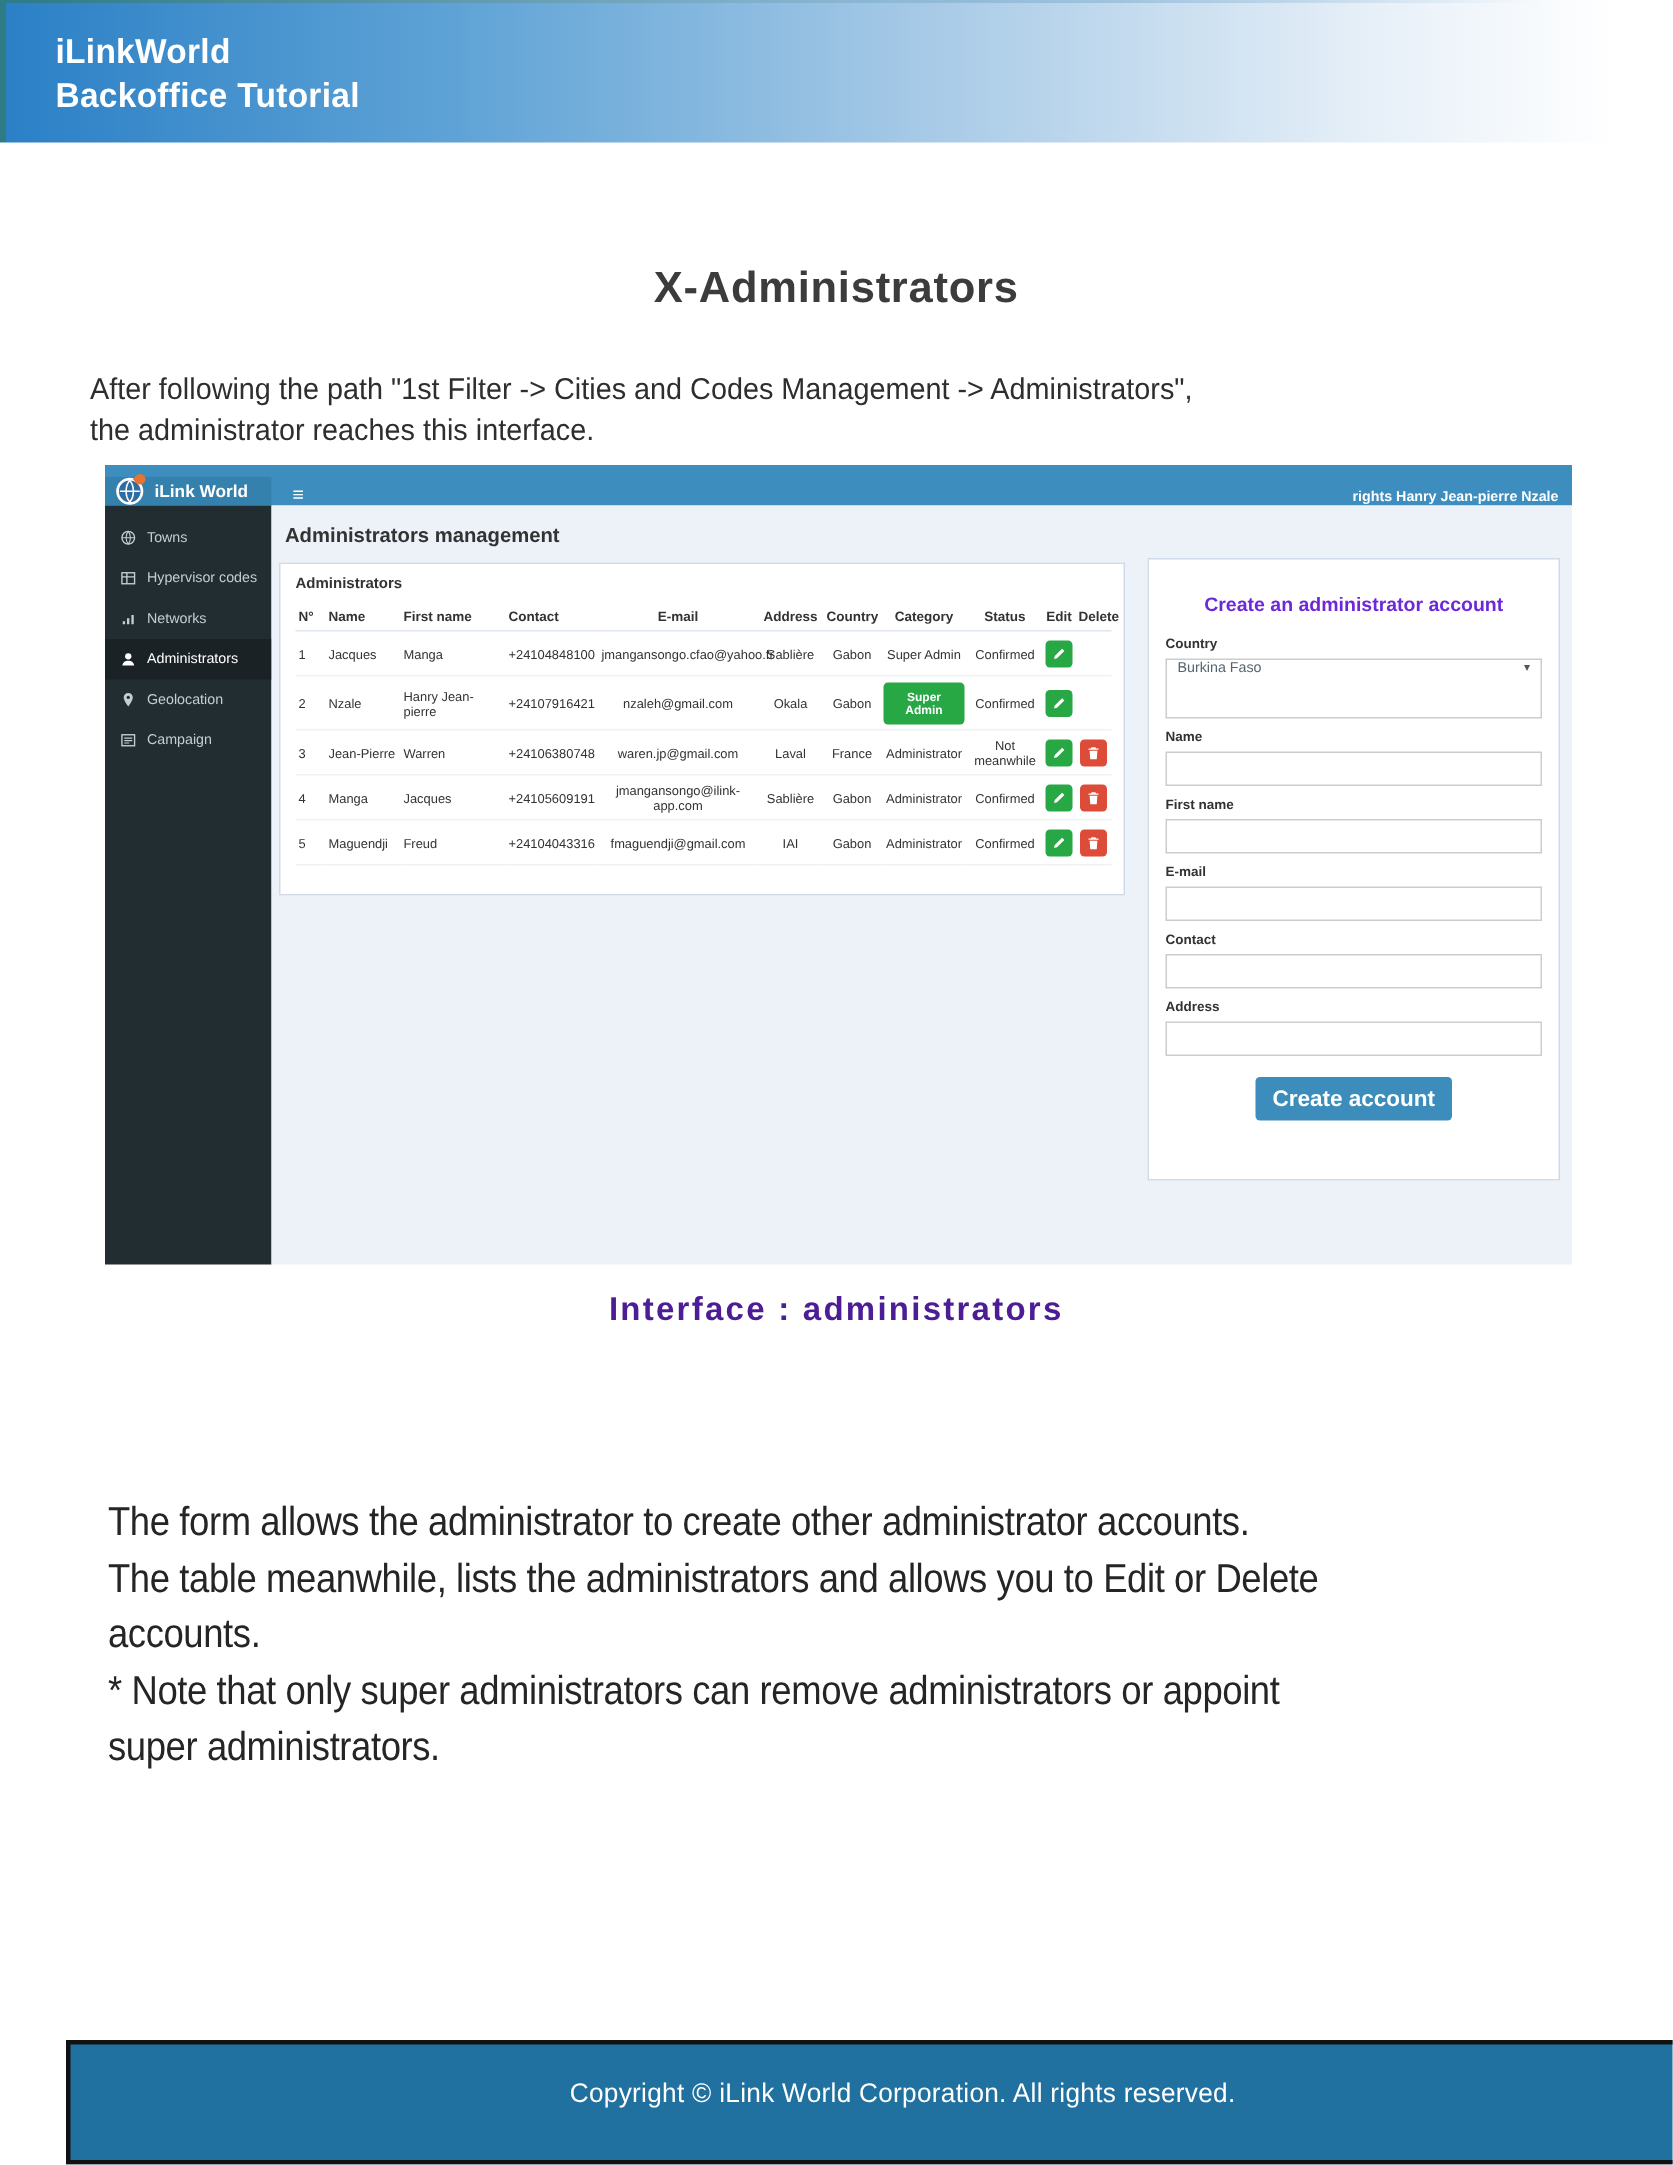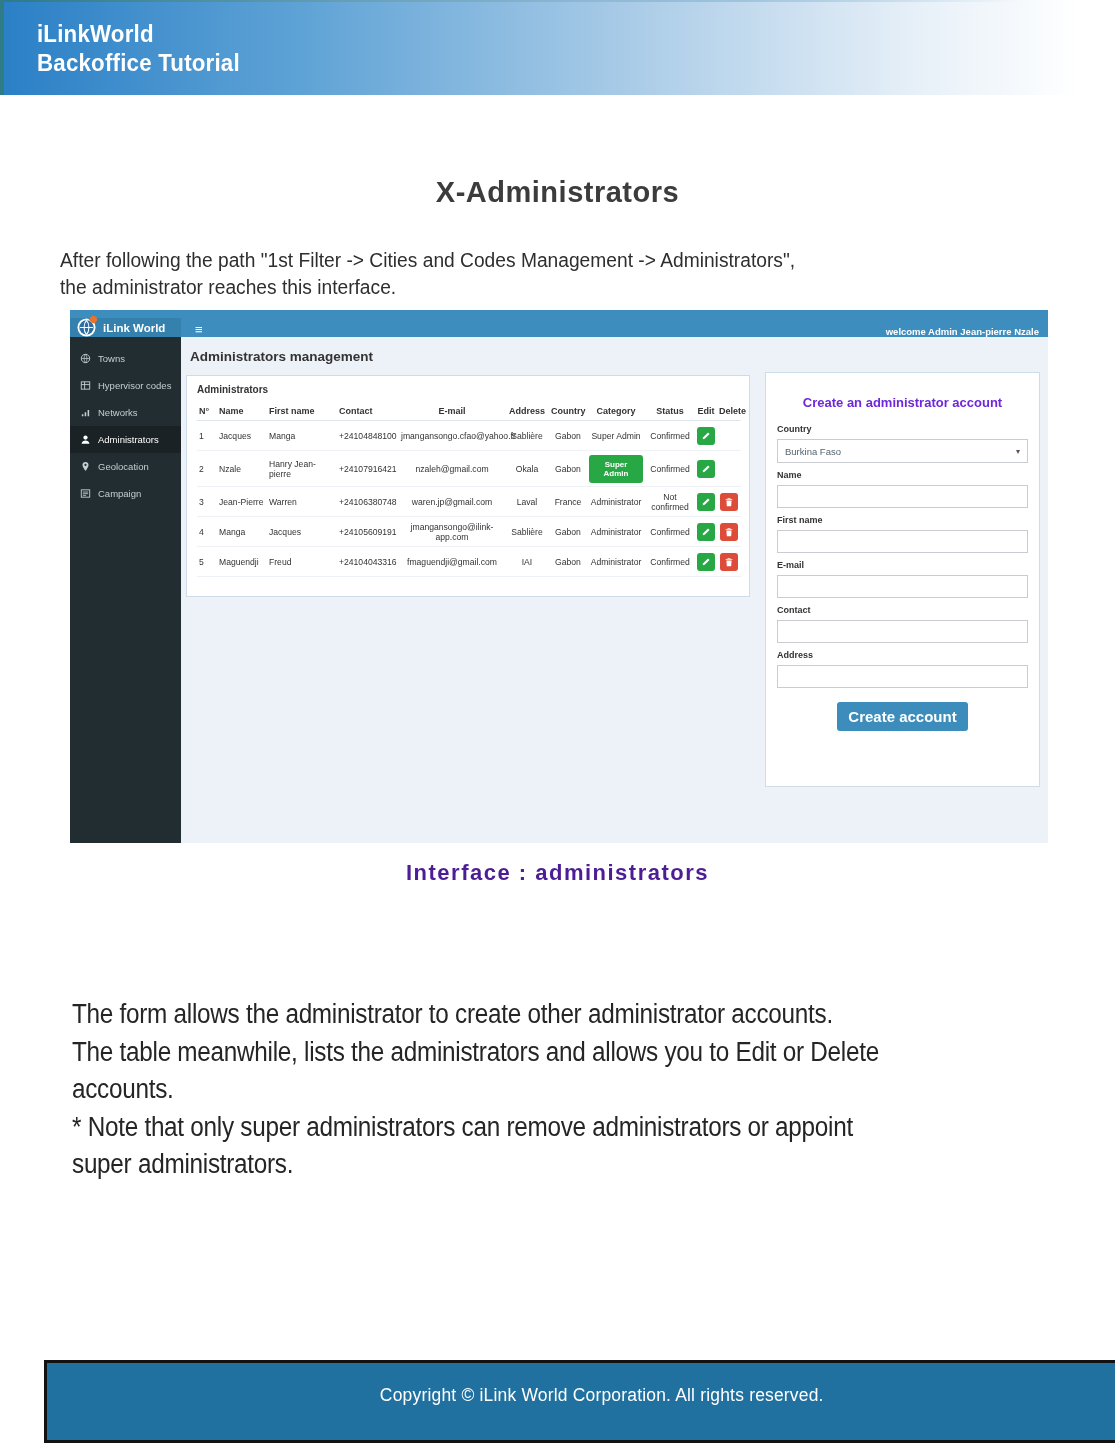--- a/index.html
+++ b/index.html
@@ -59,21 +59,21 @@
   .btn-sq { width:18px; height:18px; border:none; border-radius:3px; display:inline-flex; align-items:center; justify-content:center; cursor:pointer; }
   .btn-edit { background:#28a745; }
   .btn-del { background:#dd4b39; }
   .btn-sq svg { width:10px; height:10px; }
 
   .form-panel { left:584px; top:35px; width:275px; height:415px; padding:14px 11px 12px; }
   .form-title { text-align:center; font-size:13px; font-weight:bold; color:#6d28d9; margin:8px 0 14px; }
   .field { margin-bottom:3px; }
   .flabel { font-size:9px; font-weight:bold; color:#333; margin:7px 0 5px; }
   .finput { width:100%; height:23px; border:1px solid #c9cdd2; background:#fff; font-size:10px; padding:0 6px; outline:none; }
-  .fselect { width:100%; height:24px; border:1px solid #c9cdd2; background:#fff; display:flex; align-items:center; justify-content:space-between; padding:0 7px; cursor:pointer; }
+  .fselect { width:100%; height:40px; border:1px solid #c9cdd2; background:#fff; display:flex; justify-content:space-between; padding:0 7px; cursor:pointer; }
   .selval { font-size:9.5px; color:#54646e; }
   .caret { font-size:8px; color:#555; }
   .form-actions { text-align:center; margin-top:14px; }
   .btn-create { background:#3c8dbc; color:#fff; border:none; border-radius:3px; font-size:15px; font-weight:bold; padding:6px 11px; cursor:pointer; font-family:inherit; }
 
   
   .caption { position:absolute; top:860px; left:0; width:1115px; text-align:center;
     font-size:22px; font-weight:bold; color:#4c1d95; letter-spacing:1.5px; }
   .notes { position:absolute; top:996px; left:72px; width:1000px; font-size:27px; line-height:37.5px;
     color:#252525; transform:scaleX(.90); transform-origin:left; letter-spacing:-0.3px; }
@@ -104,21 +104,21 @@
         <svg viewBox="0 0 20 20" width="19" height="19">
           <circle cx="10" cy="10" r="9.5" fill="#fff"></circle>
           <circle cx="10" cy="10" r="7.6" fill="#2e6da4"></circle>
           <path d="M3 10h14 M10 2.5c3.4 3.6 3.4 11.4 0 15 M10 2.5c-3.4 3.6-3.4 11.4 0 15" stroke="#fff" stroke-width="1.1" fill="none"></path>
         </svg>
         <span class="logo-pin"></span>
       </span>
       <span class="brand">iLink World</span>
     </div>
     <div class="menu-toggle">≡</div>
-    <div class="welcome">welcome Admin Jean-pierre Nzale</div>
+    <div class="welcome">rights Hanry Jean-pierre Nzale</div>
   </div>
 
   <div class="shot-body">
     <div class="sidebar">
         <div class="sb-item">
           <span class="sb-icon">
             <svg viewBox="0 0 12 12">
               <circle cx="6" cy="6" r="4.6" fill="none" stroke="currentColor" stroke-width="1"></circle>
               <path d="M1.4 6h9.2 M6 1.4c2.1 2.4 2.1 6.8 0 9.2 M6 1.4c-2.1 2.4-2.1 6.8 0 9.2" stroke="currentColor" stroke-width=".8" fill="none"></path>
             </svg>
@@ -242,21 +242,21 @@
               </tr>
               <tr class="r">
                 <td>3</td>
                 <td>Jean-Pierre</td>
                 <td>Warren</td>
                 <td>+24106380748</td>
                 <td class="ct">waren.jp@gmail.com</td>
                 <td class="ct">Laval</td>
                 <td class="ct">France</td>
                 <td class="ct">Administrator</td>
-                <td class="ct">Not confirmed</td>
+                <td class="ct">Not meanwhile</td>
                 <td class="ct"><button class="btn-sq btn-edit">
                     <svg viewBox="0 0 12 12">
                       <path d="M8.5 1.7l1.8 1.8-5.9 5.9-2.4.6.6-2.4z" fill="#fff"></path>
                     </svg>
                   </button></td>
                 <td class="ct"><button class="btn-sq btn-del">
                     <svg viewBox="0 0 12 12">
                       <path d="M4.4 1.4h3.2l.4.9h2v1.1H2V2.3h2zM2.9 4.1h6.2L8.6 11H3.4z" fill="#fff"></path>
                     </svg>
                   </button></td>

